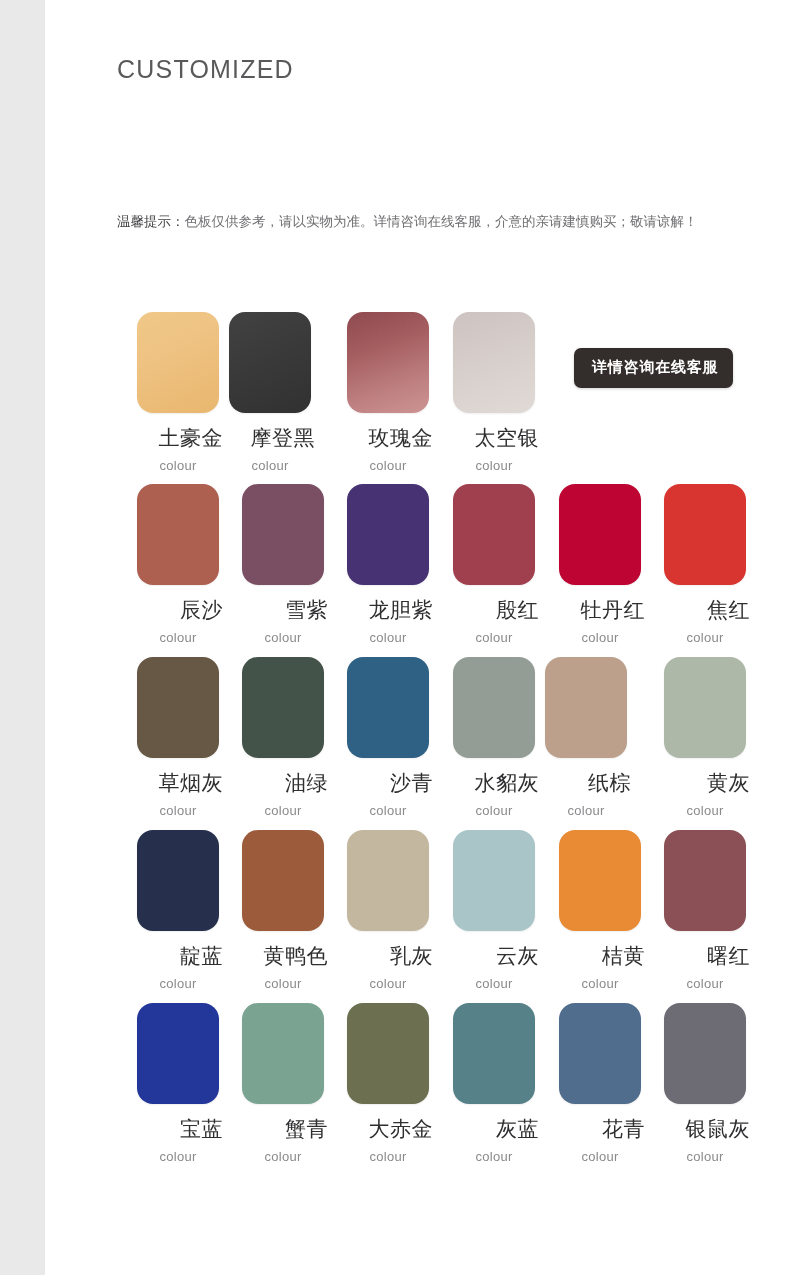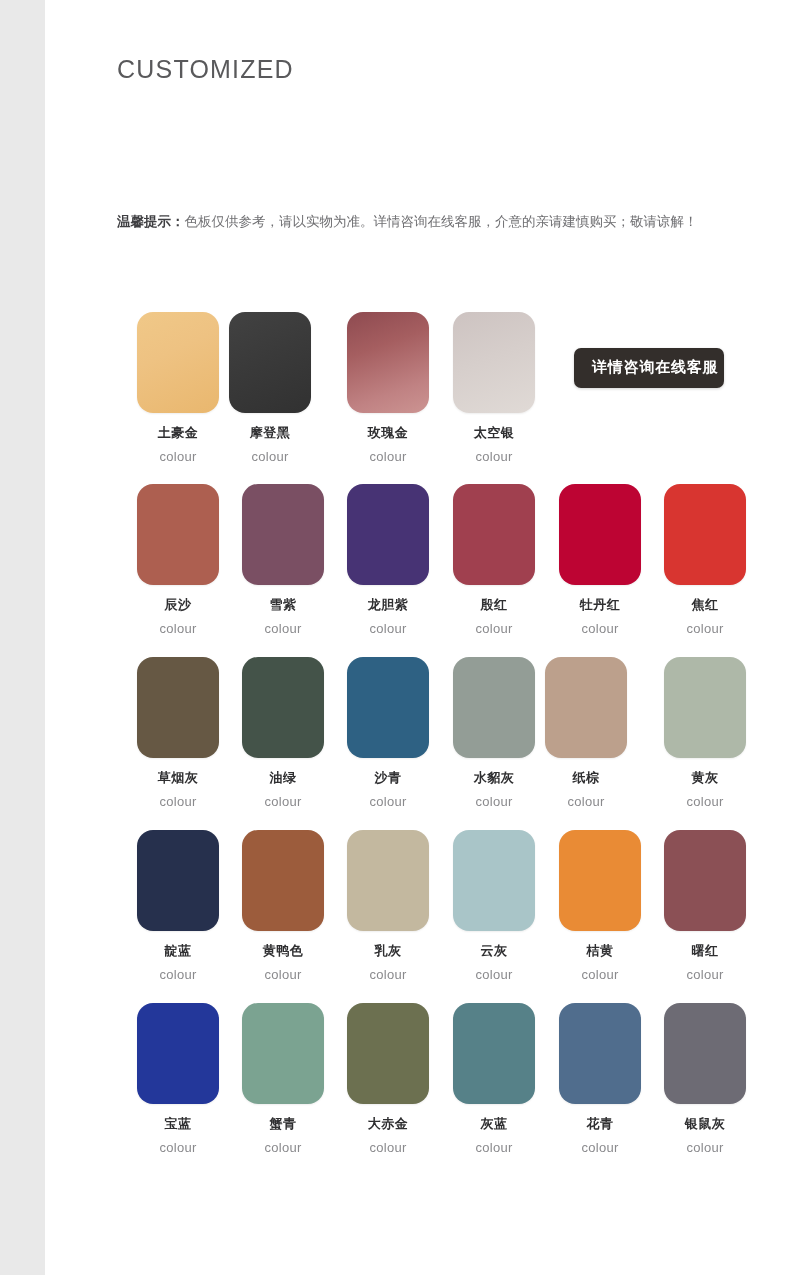--- a/index.html
+++ b/index.html
@@ -51,21 +51,21 @@
     left: 72px;
     top: 212px;
     width: 690px;
     font-size: 13.5px;
     line-height: 1.5;
     color: #6f6f72;
     white-space: nowrap;
   }
   .notice b {
     color: #3f3f42;
-    font-weight: 700;
+    font-weight: 400;
   }
 
   
   .grid {
     position: absolute;
     left: 88px;
     top: 312px;
     width: 620px;
   }
 
@@ -85,41 +85,42 @@
   .swatch {
     width: 82px;
     height: 101px;
     margin: 0 auto;
     border-radius: 16px;
     box-shadow: 0 1px 2px rgba(0,0,0,0.07);
   }
 
   .name {
     margin-top: 13px;
-    font-size: 13px;
-    font-weight: 700;
+    font-size: 21px;
+    font-weight: 400;
     color: #2f2f31;
     letter-spacing: 0.5px;
     line-height: 1.1;
+    text-align: right;
   }
 
   .sub {
     margin-top: 9px;
     font-size: 13px;
     color: #8a8a8d;
     font-weight: 400;
     letter-spacing: 0.3px;
   }
 
   
   .cta {
     position: absolute;
     left: 529px;
     top: 348px;
-    padding: 11px 6px 12px 18px;
+    padding: 11px 15px 12px 18px;
     background: #332e2b;
     color: #ffffff;
     font-size: 15px;
     font-weight: 700;
     letter-spacing: 0.8px;
     border-radius: 7px;
     border: none;
     cursor: pointer;
     white-space: nowrap;
     box-shadow: 0 1px 3px rgba(0,0,0,0.18);

